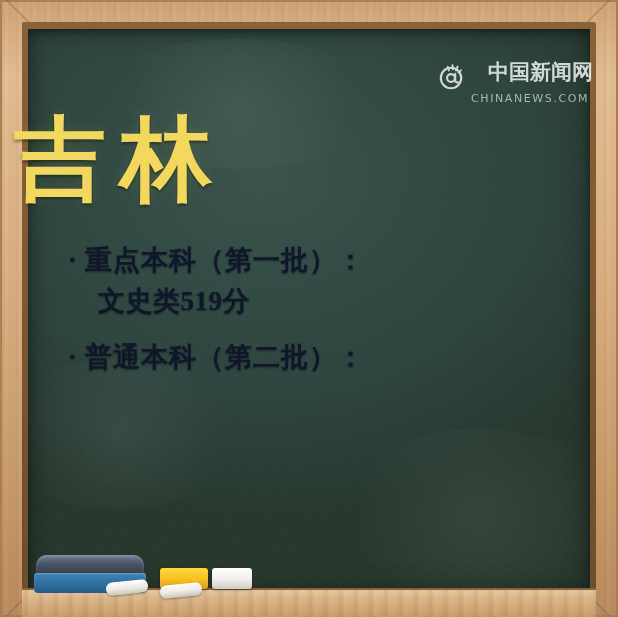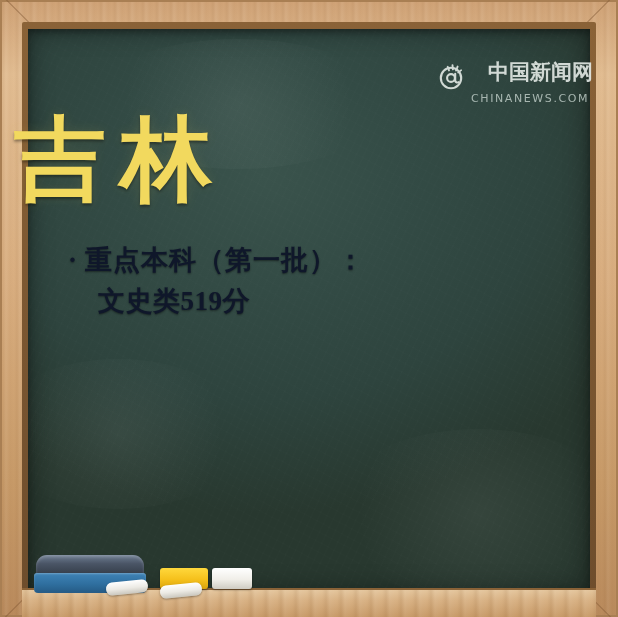--- a/index.html
+++ b/index.html
@@ -324,20 +324,23 @@
     <div class="blk">
       <div class="blk-head">
         <span class="bullet">·</span><span>重点本科（第一批）：</span>
       </div>
       <div class="blk-row">
         <span class="col-a">文史类519分</span>
       </div>
     </div>
 
     <div class="blk second">
+      <div class="blk-head">
+        <span class="bullet">·</span><span>普通本科（第二批）：</span>
+      </div>
       <div class="blk-row">
       </div>
     </div>
 
   </div>
 
   <div class="ledge"></div>
 
   <div class="chalk-stand yellow"></div>
   <div class="chalk-stand white"></div>

